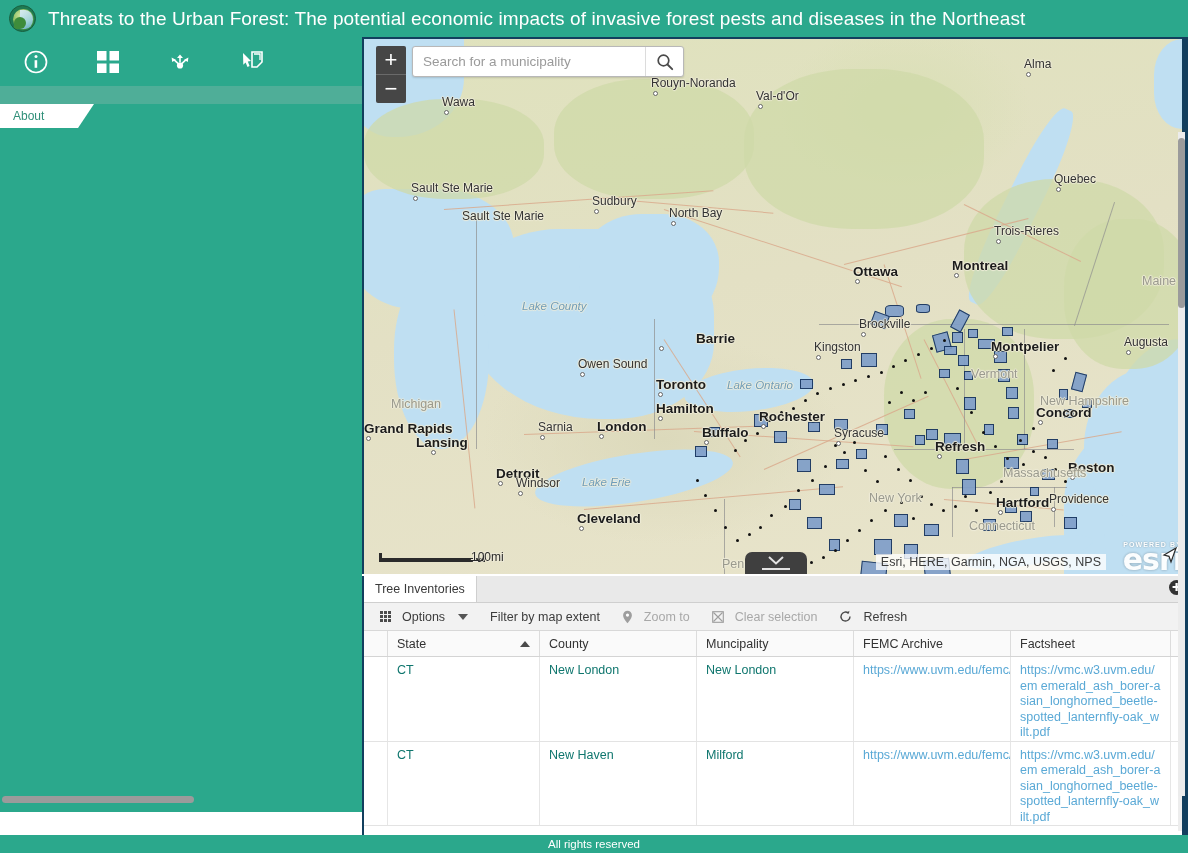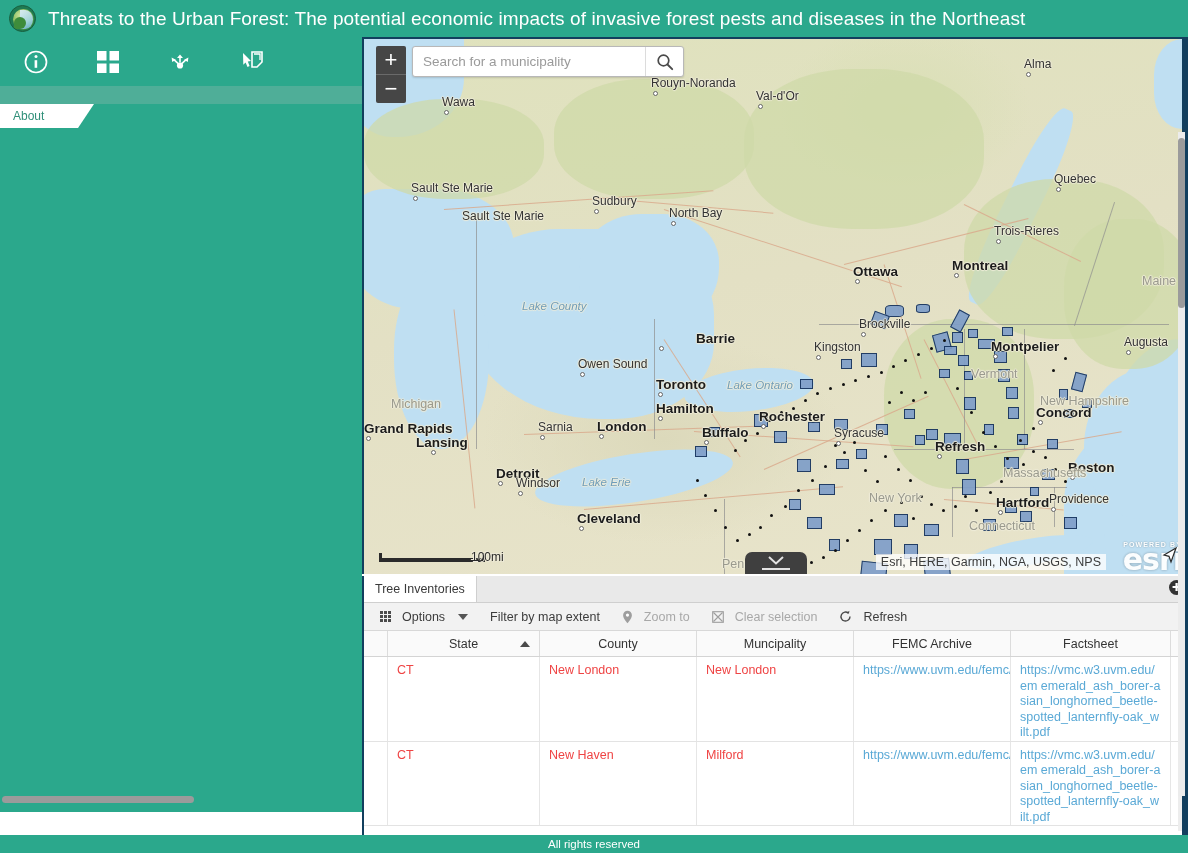--- a/index.html
+++ b/index.html
@@ -248,31 +248,30 @@
   .grid-ico i { width: 3px; height: 3px; background: #4a4a4a; display: block; }
 
   .tbl-head {
     display: flex; height: 26px; background: #fafafa;
     border-bottom: 1px solid #d4d4d4;
   }
   .tbl-head .th {
     border-right: 1px solid #dcdcdc; font-size: 12.5px; color: #333;
     display: flex; align-items: center; padding: 0 9px; position: relative;
     cursor: pointer;
-    justify-content: center;
   }
   .sort-asc {
     position: absolute; right: 9px; width: 0; height: 0;
     border-left: 5px solid transparent; border-right: 5px solid transparent;
     border-bottom: 6px solid #4a4a4a;
   }
   .tbl-body { position: relative; height: 178px; overflow: hidden; background: #fff; }
   .tr { display: flex; border-bottom: 1px solid #e3e3e3; min-height: 84px; }
   .td {
-    border-right: 1px solid #e6e6e6; font-size: 12.5px; color: #ef4444;
+    border-right: 1px solid #e6e6e6; font-size: 12.5px; color: #0f766e;
     padding: 6px 9px 0 9px; line-height: 15.5px; overflow: hidden;
   }
   .td.link { color: #5aa9d6; word-break: break-all; }
   .col-gutter { width: 24px; border-right: 1px solid #e6e6e6; }
   .col-state { width: 152px; }
   .col-county { width: 157px; }
   .col-muni { width: 157px; }
   .col-femc { width: 157px; white-space: nowrap; }
   .col-fact { width: 160px; }
   .tbl-scroll {

